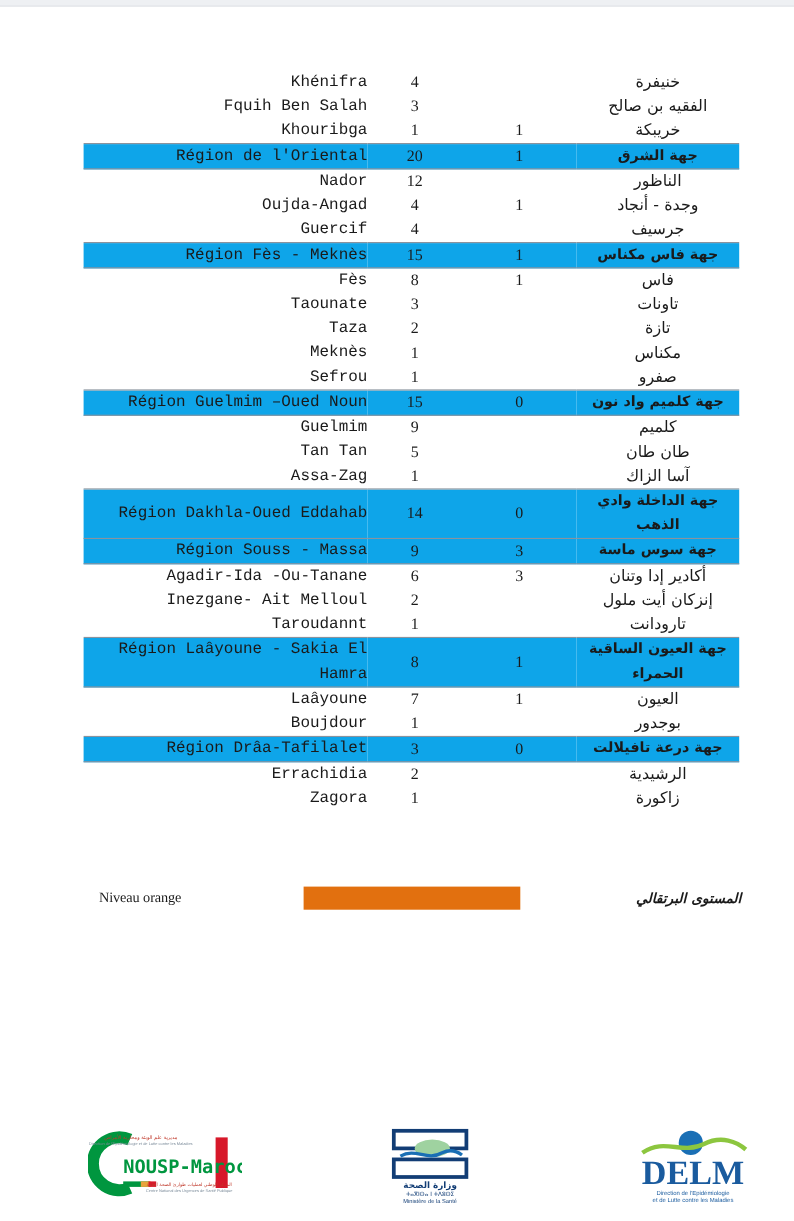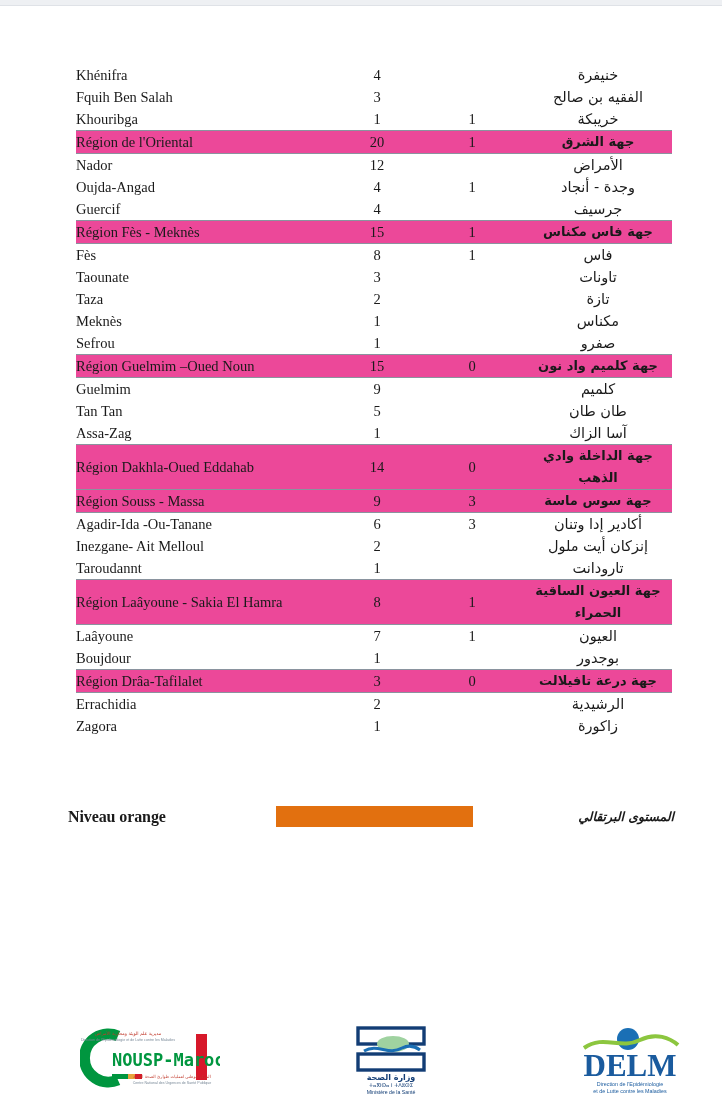--- a/index.html
+++ b/index.html
@@ -43,33 +43,33 @@
     padding: 0;
     font-size: 14.5px;
     vertical-align: middle;
     border: none;
   }
   col.c-name  { width: 258px; }
   col.c-v1    { width:  86px; }
   col.c-v2    { width: 104px; }
   col.c-ar    { width: 148px; }
 
-  td.name { text-align: left; }
+  td.name { text-align: right; font-family: Liberation Mono, monospace; }
   td.v1   { text-align: center; }
   td.v2   { text-align: center; }
   td.ar   {
     text-align: center;
     direction: rtl;
     font-size: 13px;
     font-family: "DejaVu Sans", "Liberation Sans", sans-serif;
     margin-top: 30px;
   }
 
   tr.region-row {
-    background: #ec4899;
+    background: #0ea5e9;
   }
   tr.region-row td {
     border-top: 1.6px solid #8a939e;
     border-bottom: 1.6px solid #8a939e;
     font-size: 14.5px;
   }
   tr.region-row td.ar {
     font-size: 13px;
     font-weight: bold;
   }
@@ -77,24 +77,24 @@
   
   .legend {
     position: absolute;
     left: 0;
     top: 805px;
     width: 722px;
     height: 26px;
   }
   .legend-label-fr {
     position: absolute;
-    left: 68px;
+    left: 90px;
     top: 3px;
-    font-size: 16px;
-    font-weight: bold;
+    font-size: 13px;
+    font-weight: normal;
     letter-spacing: -0.1px;
   }
   .legend-swatch {
     position: absolute;
     left: 276px;
     top: 1px;
     width: 197px;
     height: 21px;
     background: #e2700f;
   }
@@ -163,21 +163,21 @@
         <tr class="region-row">
           <td class="name">Région de l'Oriental</td>
           <td class="v1">20</td>
           <td class="v2">1</td>
           <td class="ar">جهة الشرق</td>
         </tr>
         <tr class="city-row">
           <td class="name">Nador</td>
           <td class="v1">12</td>
           <td class="v2"></td>
-          <td class="ar">الأمراض</td>
+          <td class="ar">الناظور</td>
         </tr>
         <tr class="city-row">
           <td class="name">Oujda-Angad</td>
           <td class="v1">4</td>
           <td class="v2">1</td>
           <td class="ar">وجدة - أنجاد</td>
         </tr>
         <tr class="city-row">
           <td class="name">Guercif</td>
           <td class="v1">4</td>

